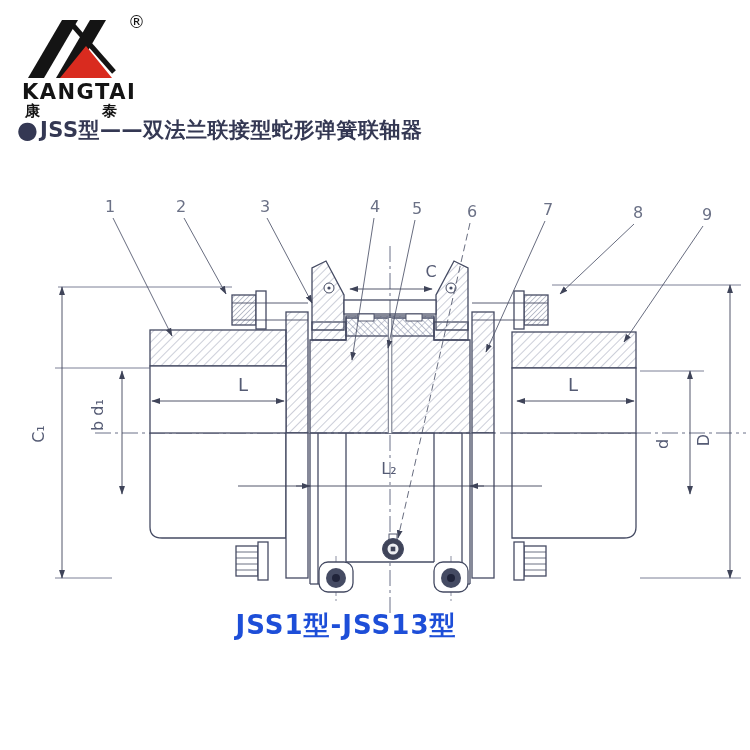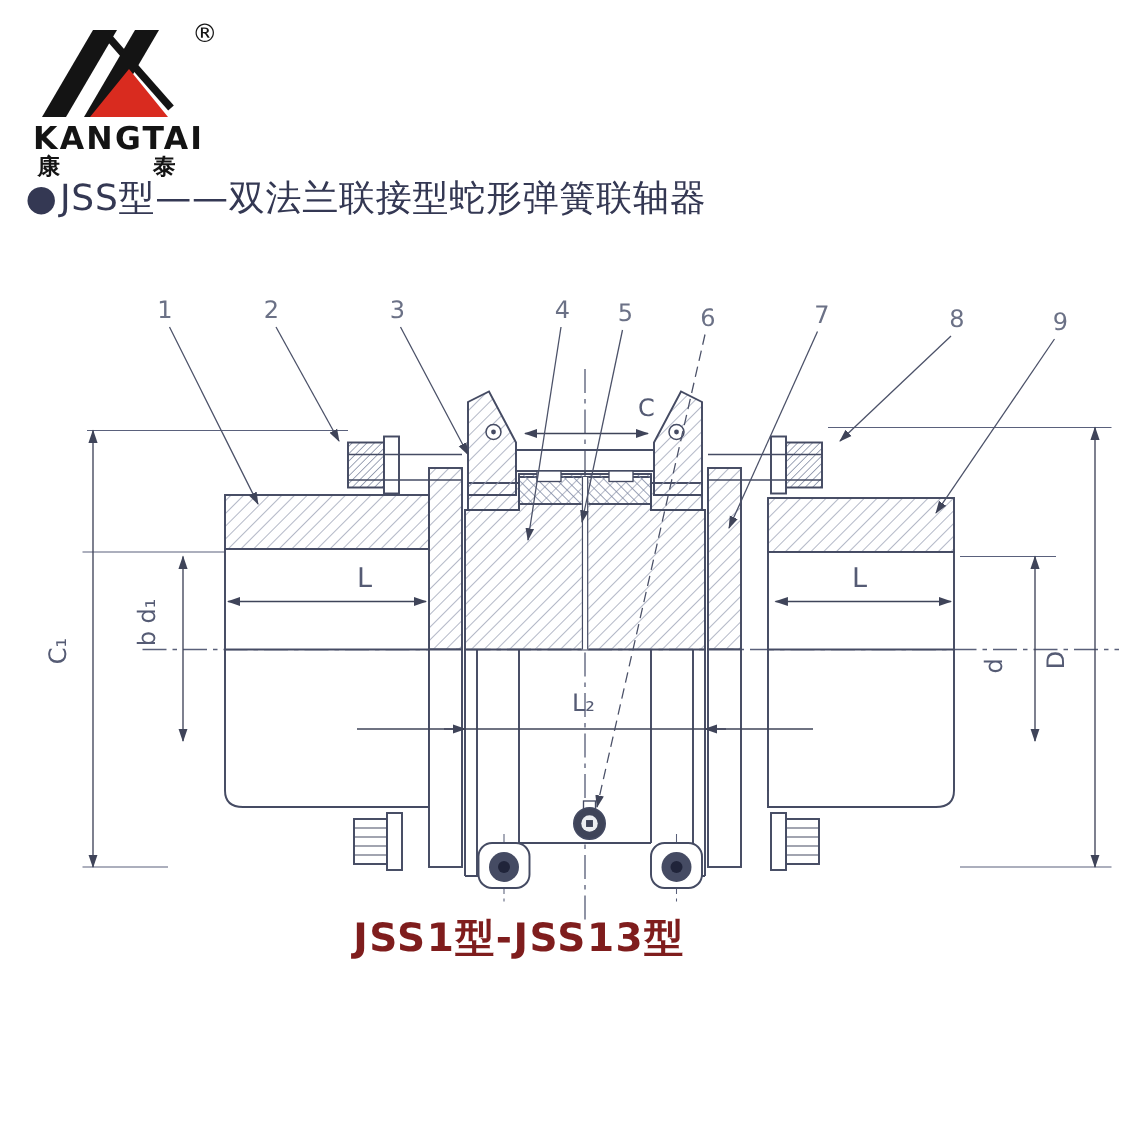--- a/index.html
+++ b/index.html
@@ -4,26 +4,26 @@
 <style>
   html,body{margin:0;padding:0;}
   .page{width:750px;height:750px;position:relative;background:#ffffff;overflow:hidden;
         font-family:"DejaVu Sans",sans-serif;}
   
   .logo{position:absolute;left:22px;top:6px;width:140px;height:112px;}
   
   .title-row{position:absolute;left:17px;top:116px;width:716px;display:flex;align-items:center;
              color:#343853;white-space:nowrap;}
   .title-bullet{font-size:24px;line-height:1;margin-right:2px;color:#343853;}
-  .title-text{font-size:24px;font-weight:normal;letter-spacing:0.5px;}
+  .title-text{font-size:21px;font-weight:bold;letter-spacing:0.5px;}
   
   .drawing{position:absolute;left:0;top:0;width:750px;height:750px;}
   
   .caption{position:absolute;left:0;top:608px;width:718px;text-align:center;
-           font-size:26px;font-weight:bold;color:#7f1d1d;letter-spacing:1px;}
+           font-size:26px;font-weight:bold;color:#1d4ed8;letter-spacing:1px;}
   .cap-inner{display:inline-block;transform:translateX(-13px);}
   svg text{user-select:none;}
 </style>
 </head>
 <body>
 
 <div class="page">
 
   <svg class="logo" viewBox="0 0 140 112">
     <g>

